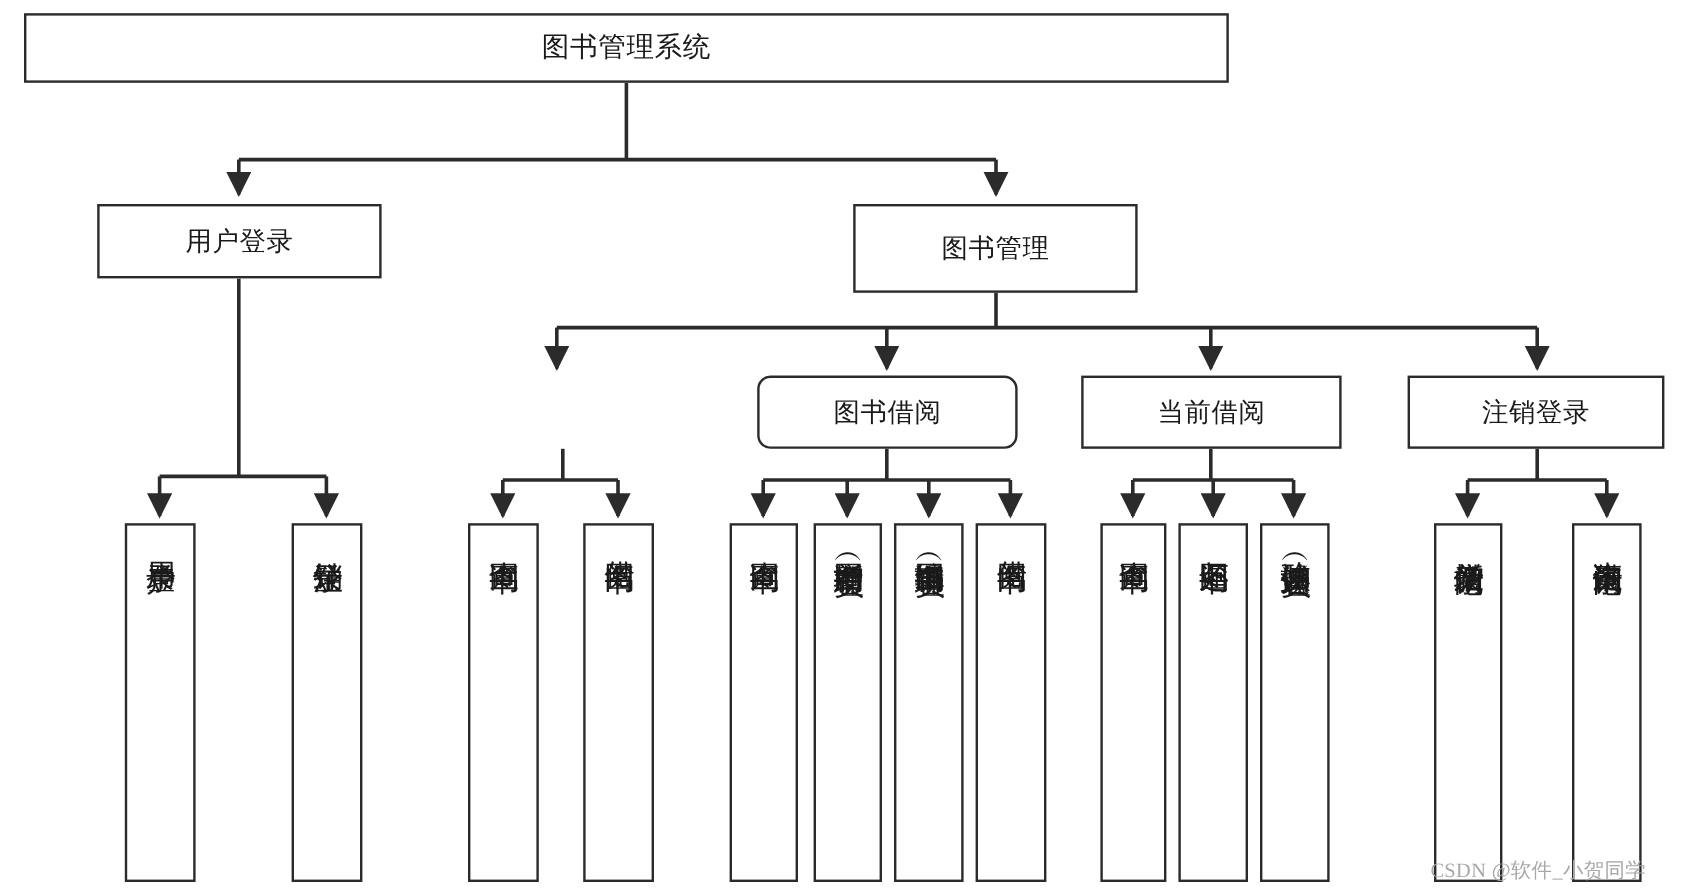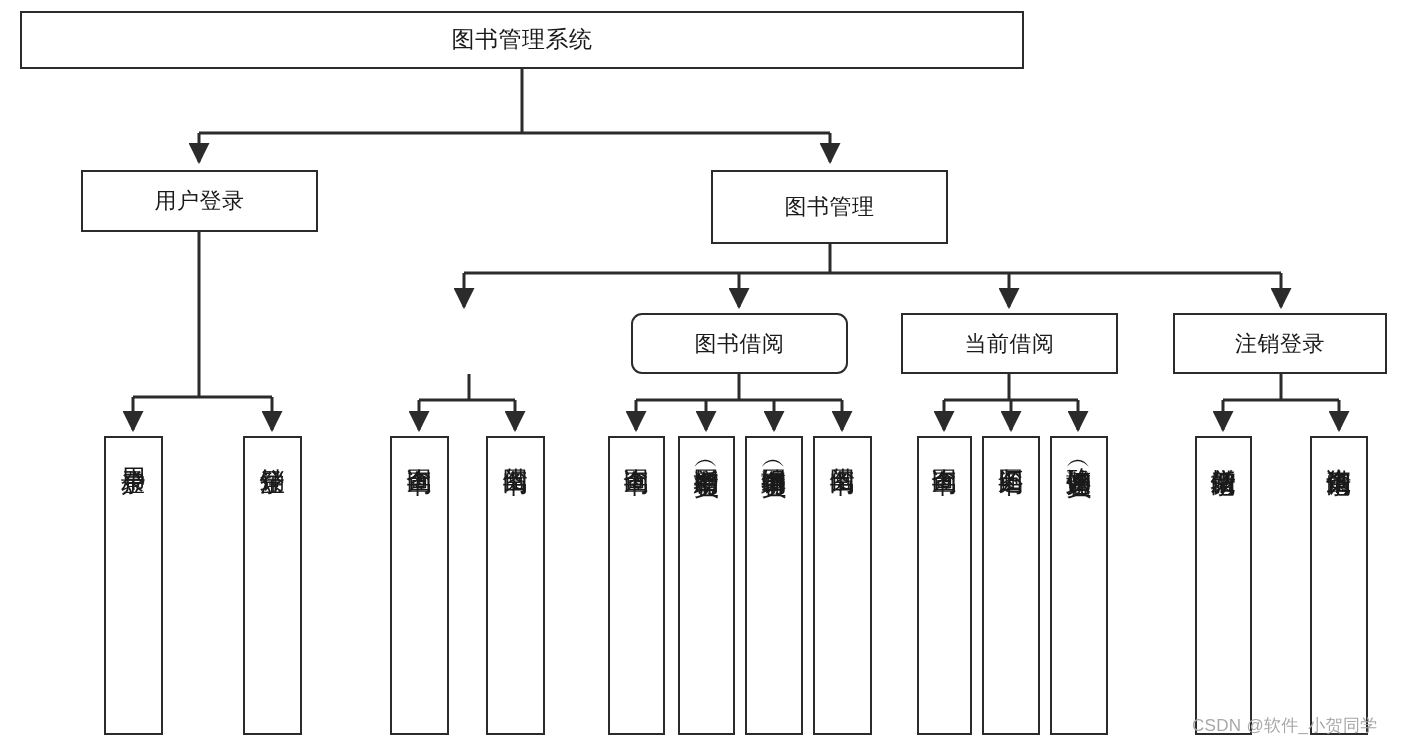--- a/index.html
+++ b/index.html
@@ -65,21 +65,21 @@
     white-space: nowrap;
     transform: rotate(0deg);
   }
   #watermark {
     position: absolute;
     left: 1192px;
     top: 714px;
     font-size: 17px;
     color: #a8a8a8;
     white-space: nowrap;
-    font-family: Liberation Sans, sans-serif;
+    font-family: Liberation Serif, serif;
     letter-spacing: 0.3px;
   }
 </style>
 </head>
 <body>
 
 <div id="canvas">
 
   <svg class="lines" viewBox="0 0 1405 747">
     <defs>

